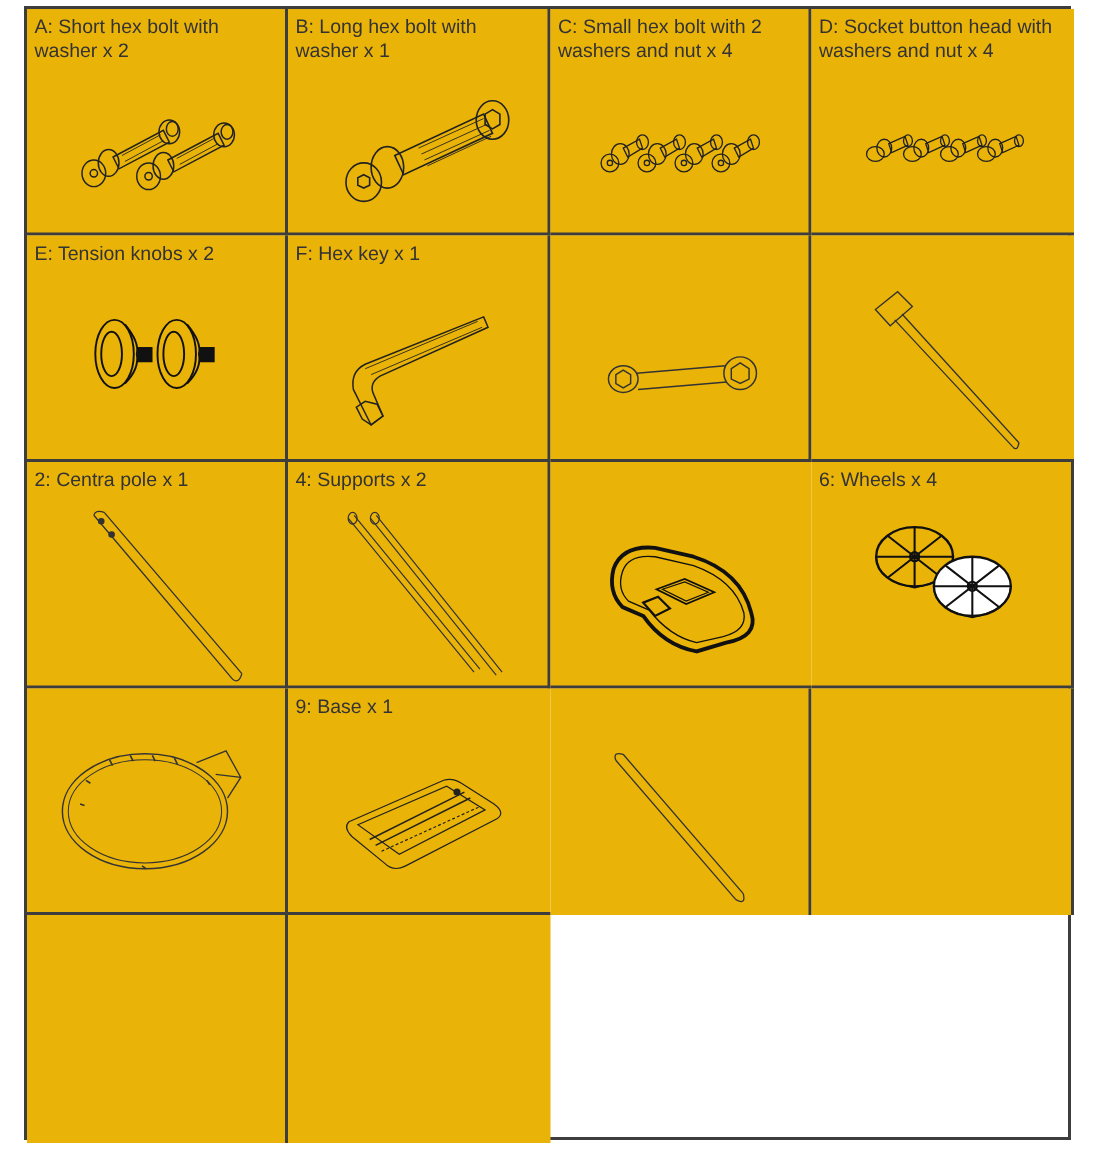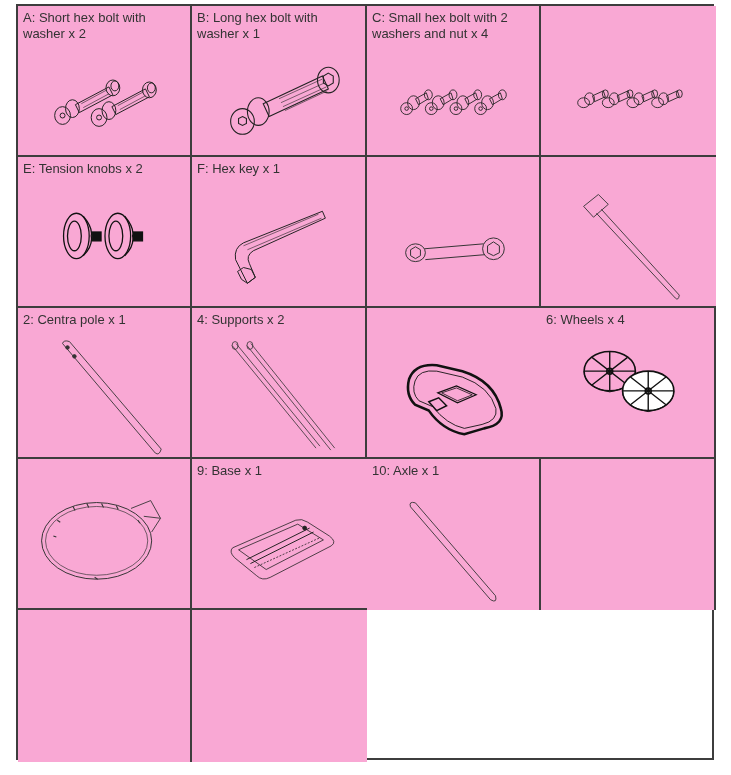--- a/index.html
+++ b/index.html
@@ -11,21 +11,21 @@
     grid-template-columns: 174px 175px 174px 175px;
     grid-template-rows: 151px 151px 151px 151px 152px;
     border: 2px solid #3d3d3d;
     box-sizing: border-box;
   }
   .cell {
     position: relative;
     border-right: 2px solid #3d3d3d;
     border-bottom: 2px solid #3d3d3d;
     box-sizing: border-box;
-    background: #f9a8d4;
+    background: #eab308;
   }
   .cell.c4 { border-right: none; }
   .cell.r5 { border-bottom: none; }
   .label {
     position: absolute; left: 5px; top: 4px; right: 4px;
     font-size: 13px; line-height: 16px; color: #333333;
   }
   .pic { position: absolute; left: 0; top: 0; width: 100%; height: 100%; }
   svg { display: block; }
 </style>
@@ -99,20 +99,21 @@
         <ellipse cx="0" cy="12" rx="6" ry="6"></ellipse>
           <circle cx="0" cy="12" r="1.8"></circle>
         <ellipse cx="7" cy="6" rx="6" ry="7"></ellipse>
           <path d="M9 2 L20 -4 L22 2 L12 8 Z"></path>
           <ellipse cx="22" cy="-2" rx="4" ry="5"></ellipse>
       </g>
     </svg>
   </div>
 
   <div class="cell c4">
+    <div class="label">D: Socket button head with washers and nut x 4</div>
     <svg class="pic" viewBox="0 0 175 151" fill="none" stroke="#222" stroke-width="0.9">
       <g transform="translate(42,92)">
           <ellipse cx="0" cy="6" rx="6" ry="5"></ellipse>
           <ellipse cx="6" cy="2" rx="5" ry="6"></ellipse>
           <path d="M9 -1 L20 -6 L22 0 L11 5 Z"></path>
           <ellipse cx="22" cy="-3" rx="3" ry="4"></ellipse>
         </g>
       <g transform="translate(67,92)">
           <ellipse cx="0" cy="6" rx="6" ry="5"></ellipse>
           <ellipse cx="6" cy="2" rx="5" ry="6"></ellipse>
@@ -236,21 +237,20 @@
     <svg class="pic" viewBox="0 0 175 151" fill="none" stroke="#222" stroke-width="0.8">
       <path d="M40 90 L104 62 Q110 60 116 64 L138 78 Q146 84 140 88 L78 120 Q70 124 64 118 L42 100 Q36 94 40 90 Z"></path>
       <path d="M46 92 L106 66 L132 82 L74 112 Z"></path>
       <path d="M54 102 L118 70 M58 106 L122 74" stroke-width="1"></path>
       <path d="M62 110 L128 80" stroke-dasharray="2 1.5"></path>
       <circle cx="113" cy="70" r="2" fill="#222"></circle>
     </svg>
   </div>
 
   <div class="cell r5">
-    <div class="label">10: Axle x 1</div>
     <svg class="pic" viewBox="0 0 174 152" fill="none" stroke="#333" stroke-width="0.9">
       <path d="M44 48 L125 142 M49 44 L130 138"></path>
       <path d="M44 48 Q42 42 49 44"></path>
       <path d="M125 142 Q132 146 130 138"></path>
     </svg>
   </div>
 
   <div class="cell r5">
     <div class="label"></div>
   </div>

